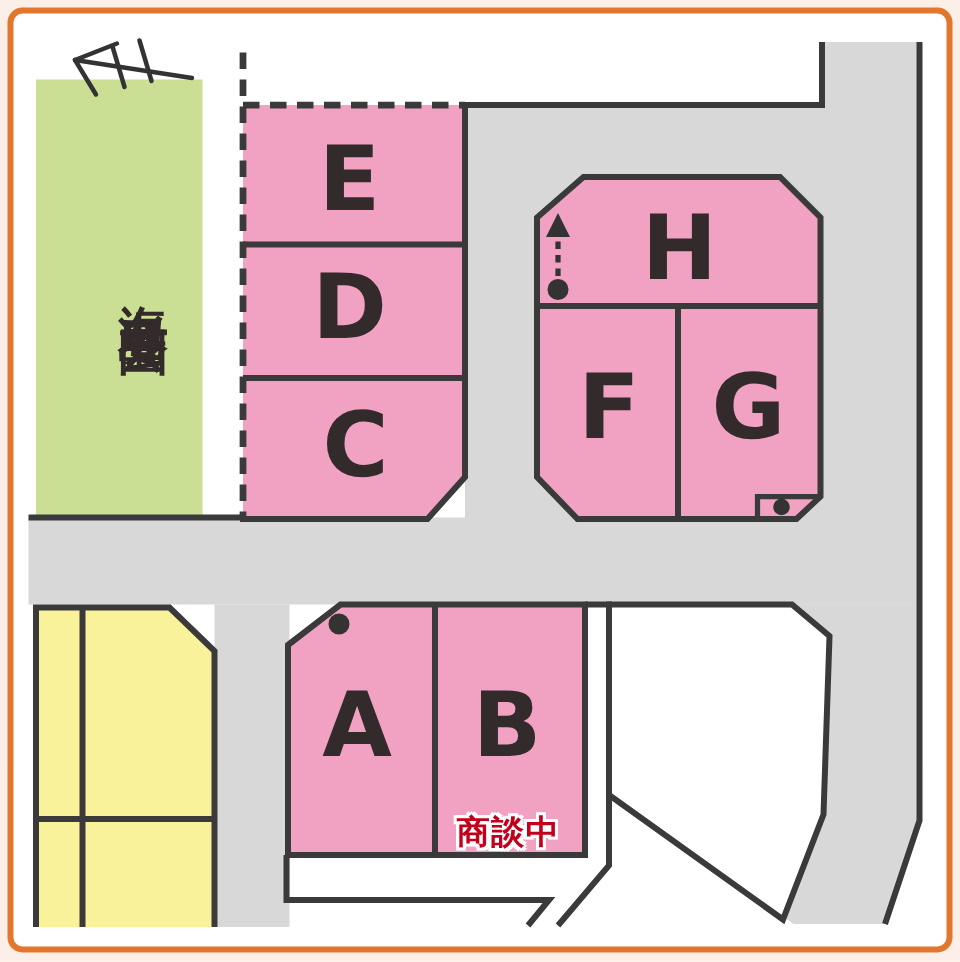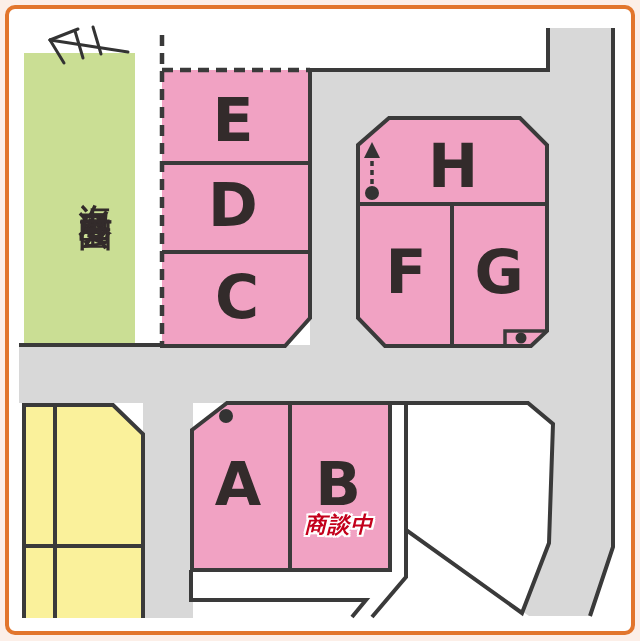--- a/index.html
+++ b/index.html
@@ -92,14 +92,14 @@
 
   <div class="label lot-label" style="left:233px;top:120px;">E</div>
   <div class="label lot-label" style="left:233px;top:205px;">D</div>
   <div class="label lot-label" style="left:237px;top:297px;">C</div>
   <div class="label lot-label" style="left:453px;top:166px;">H</div>
   <div class="label lot-label" style="left:406px;top:272px;">F</div>
   <div class="label lot-label" style="left:499px;top:272px;">G</div>
   <div class="label lot-label" style="left:238px;top:484px;">A</div>
   <div class="label lot-label" style="left:338px;top:484px;">B</div>
 
-  <div class="label status-label" style="left:339px;top:525px;font-style:italic;">商談中</div>
+  <div class="label status-label" style="left:339px;top:556px;">商談中</div>
 </div>
 
 </body></html>

